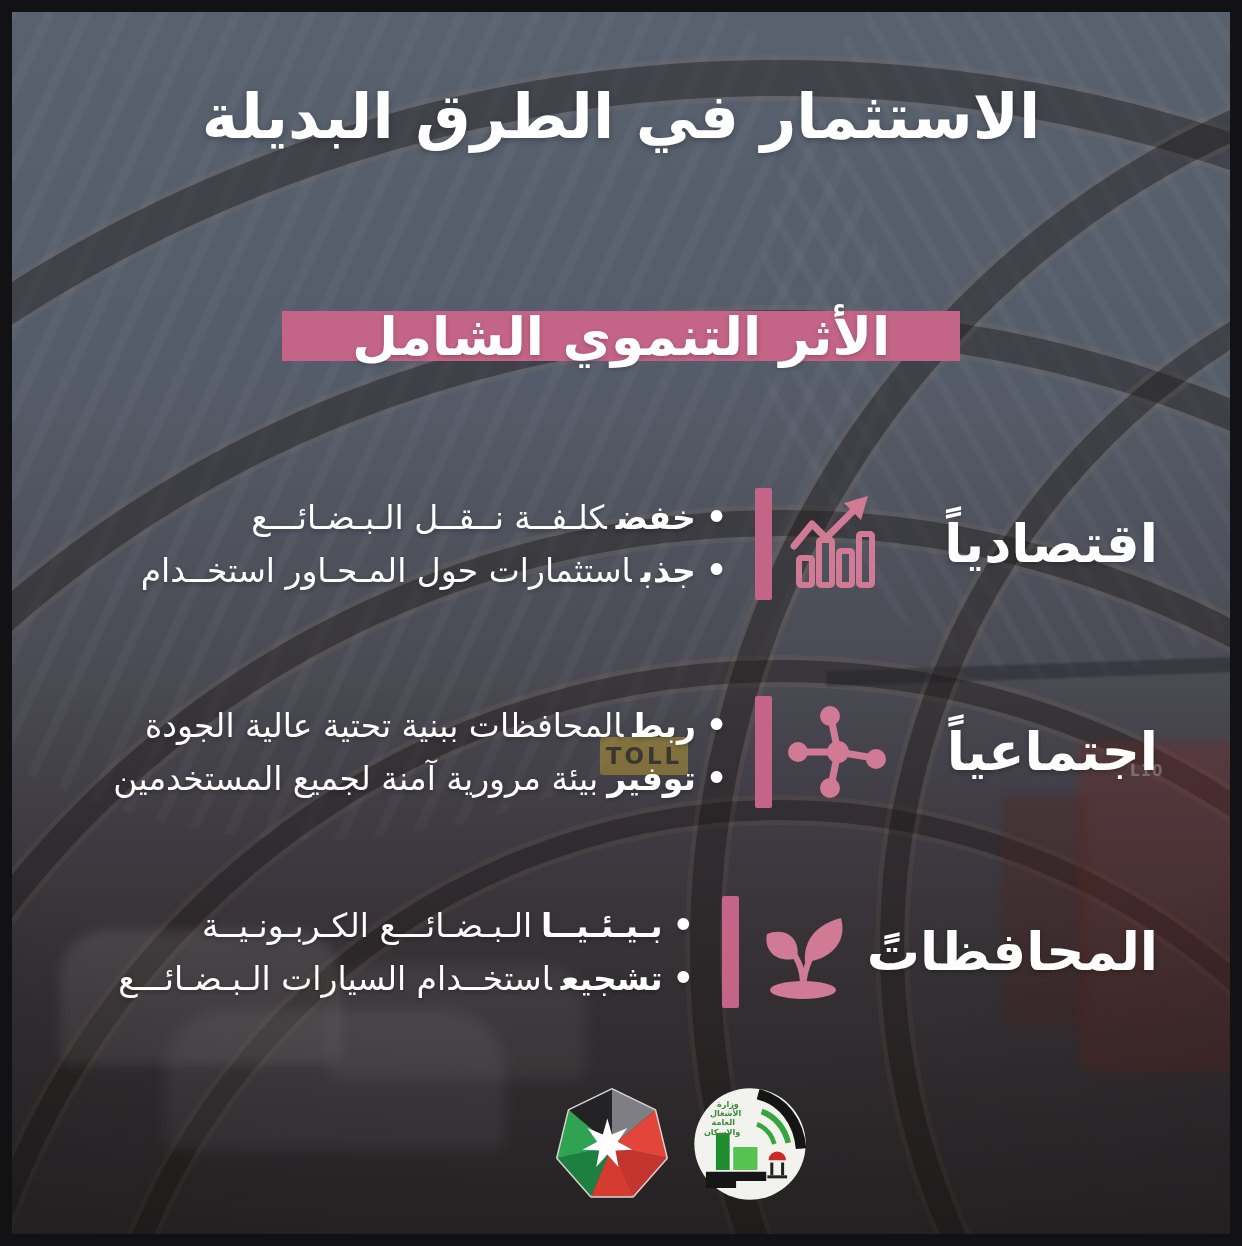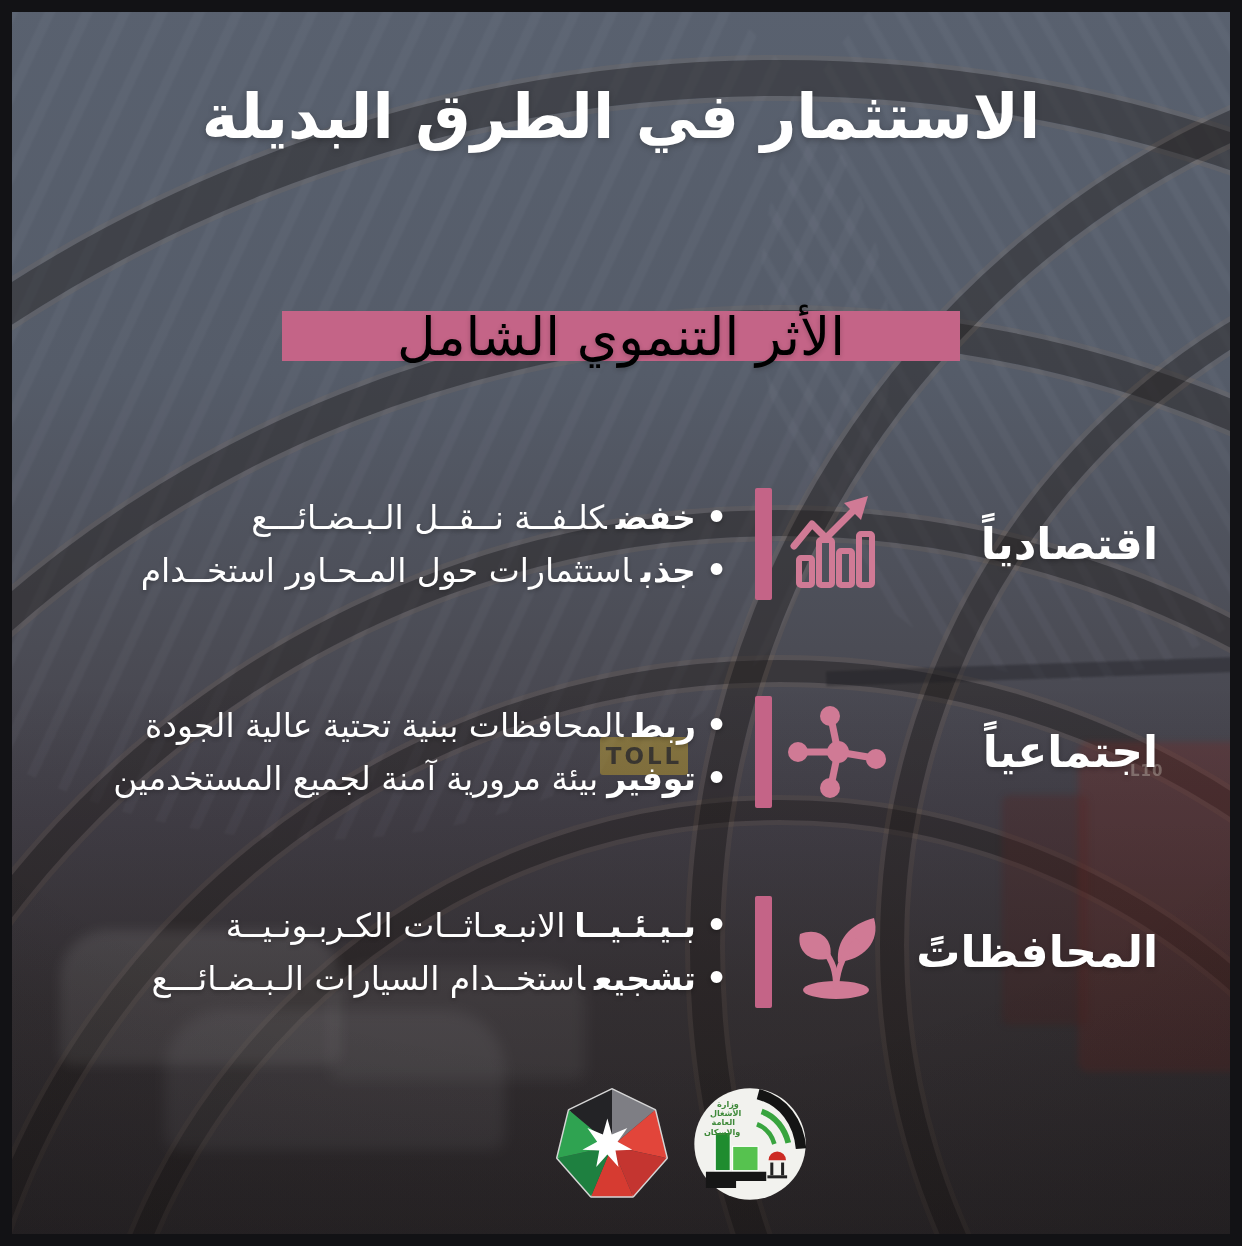--- a/index.html
+++ b/index.html
@@ -47,25 +47,25 @@
   .vignette{position:absolute;inset:0;
         background:radial-gradient(120% 90% at 50% 35%,transparent 55%,rgba(8,8,12,.30) 100%);}
   .frame{position:absolute;inset:0;border:12px solid #121215;z-index:60;pointer-events:none;}
   
   .content{position:absolute;inset:0;z-index:20;direction:rtl;color:#fff;}
   .title{position:absolute;top:84px;left:0;right:0;text-align:center;
         font-size:62px;font-weight:700;line-height:1.05;white-space:nowrap;
         text-shadow:0 2px 6px rgba(0,0,0,.25);}
   .subtitle-box{position:absolute;top:311px;left:50%;transform:translateX(-50%);
         width:678px;height:50px;background:#c46487;display:flex;align-items:center;justify-content:center;}
-  .subtitle-text{font-size:53px;font-weight:400;line-height:1;white-space:nowrap;color:#000000;
+  .subtitle-text{font-size:53px;font-weight:700;line-height:1;white-space:nowrap;color:#ffffff;
         text-shadow:0 2px 5px rgba(0,0,0,.2);}
   .section{position:absolute;left:62px;right:84px;height:172px;display:flex;align-items:center;}
   .section.s1{top:458px;} .section.s2{top:666px;} .section.s3{top:866px;}
-  .section-heading{flex:0 0 258px;font-size:44px;font-weight:700;white-space:nowrap;
+  .section-heading{flex:0 0 258px;font-size:53px;font-weight:700;white-space:nowrap;
         text-align:start;line-height:1.15;text-shadow:0 2px 5px rgba(0,0,0,.25);}
   .section-icon{flex:0 0 128px;height:120px;display:flex;align-items:center;justify-content:center;}
   .section-icon svg{width:100px;height:100px;}
   .section-divider{flex:0 0 17px;height:112px;background:#c46487;border-radius:2px;}
   .section-bullets{flex:1 1 auto;padding-inline-start:26px;text-align:start;}
   .bullet{font-size:33px;line-height:1.25;white-space:nowrap;margin:12px 0;
         text-shadow:0 2px 4px rgba(0,0,0,.25);}
   .bullet .marker{font-weight:700;margin-inline-start:2px;margin-inline-end:10px;}
   .bullet .lead{font-weight:700;margin-inline-end:9px;}
   .bullet .rest{font-weight:400;}
@@ -174,21 +174,21 @@
           </g>
           <g fill="none" stroke="#d07a95" stroke-width="6" stroke-linecap="round">
             <path d="M50,84 C50,70 47,60 38,48"></path>
             <path d="M50,84 C52,64 58,50 70,40"></path>
           </g>
         </svg>
       </div>
       <div class="section-divider"></div>
       <div class="section-bullets">
         <div class="bullet">
-          <span class="marker">•</span><span class="lead">بـيـئـيــا</span><span class="rest">الانبـعـاثــات الكـربـونـيــة</span>
+          <span class="marker">•</span><span class="lead">بـيـئـيــا</span><span class="rest">الـبـضـائـــع الكـربـونـيــة</span>
         </div>
         <div class="bullet">
           <span class="marker">•</span><span class="lead">تشجيع</span><span class="rest">استخــدام السيارات الـبـضـائـــع</span>
         </div>
       </div>
     </div>
 
     <div class="logos">
       <div class="logo">
         <svg viewBox="0 0 100 100">

